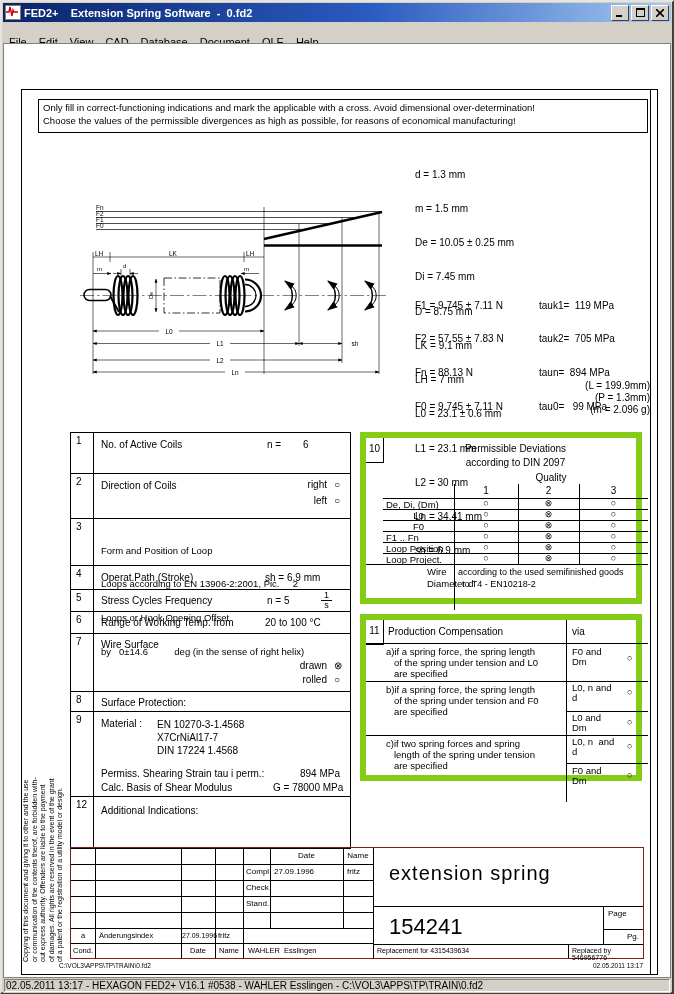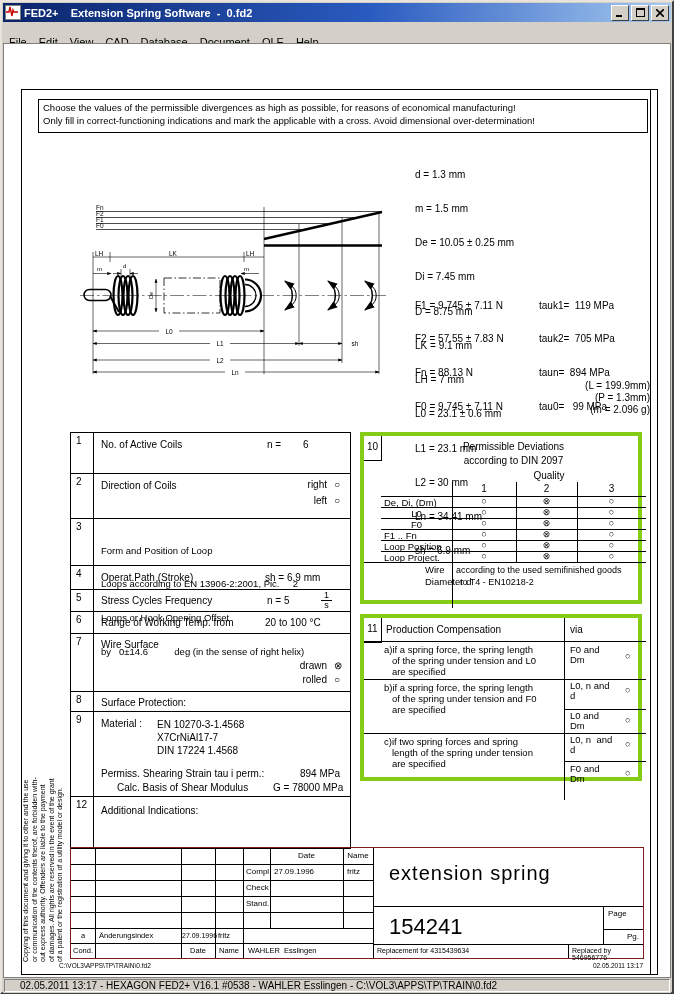--- a/index.html
+++ b/index.html
@@ -43,42 +43,42 @@
   .lrow{position:absolute;left:0;width:279px;border-top:1px solid #000;box-sizing:border-box;}
   .lrow.first{border-top:none;}
   .num{position:absolute;left:5px;top:2px;font-size:10px;}
   .lbl{position:absolute;font-size:10px;}
   .opt{position:absolute;left:210px;width:46px;text-align:right;font-size:10px;}
   .mark{position:absolute;font-size:10px;}
   .frac{position:absolute;text-align:center;font-size:9px;line-height:9px;}
   .frac b{display:block;font-weight:normal;border-bottom:1px solid #000;padding:0 3px;}
 
   
-  .rbox{position:absolute;left:338px;width:282px;border:4px solid #84cc16;box-sizing:border-box;}
+  .rbox{position:absolute;left:338px;width:282px;border:6px solid #84cc16;box-sizing:border-box;}
   .numbox{position:absolute;left:0;top:0;width:17px;height:24px;border-right:1px solid #000;border-bottom:1px solid #000;
           font-size:10px;text-align:center;line-height:22px;}
   .ctr{text-align:center;}
   .qmark{position:absolute;font-size:9px;text-align:center;line-height:11px;}
   .small{font-size:9.5px;}
   .via-circ{position:absolute;font-size:9px;}
 
   
   .tblock{position:absolute;left:48px;top:757px;width:572px;height:110px;border:1px solid #7f1d1d;box-sizing:content-box;}
   .tb-small{font-size:7.5px;}
   .tb8{font-size:8px;}
   .dtitle{position:absolute;left:318px;top:14px;font-size:20px;letter-spacing:1px;}
   .dnum{position:absolute;left:318px;top:66px;font-size:22px;}
 
   .sidenote{position:absolute;left:-114px;top:714px;width:272px;height:44px;transform:rotate(-90deg);
             font-size:7px;line-height:8.6px;white-space:pre;}
   .sheetfoot{position:absolute;font-size:6.5px;}
 
   .statusbar{position:absolute;left:1px;top:977px;width:668px;height:14px;background:#d4d0c8;}
   .statusfield{position:absolute;left:1px;top:0;right:1px;bottom:1px;border:1px solid;border-color:#808080 #fff #fff #808080;
-               font-size:10px;line-height:11px;padding-left:15px;overflow:hidden;white-space:nowrap;}
+               font-size:10px;line-height:11px;padding-left:1px;overflow:hidden;white-space:nowrap;}
   svg text{font-family:"Liberation Sans",sans-serif;}
 </style>
 </head>
 <body>
 
 <div class="window">
 
   <div class="titlebar">
     <span class="app-icon">
       <svg width="12" height="11" viewBox="0 0 12 11">
@@ -116,22 +116,22 @@
     <span>OLE</span>
     <span>Help</span>
   </div>
 
   <div class="doc">
 
     <div class="sheet">
       <div class="vl" style="left:628px;top:0;height:884px;"></div>
 
       <div class="notice">
+        <div>Only fill in correct-functioning indications and mark the applicable with a cross. Avoid dimensional over-determination!</div>
         <div>Choose the values of the permissible divergences as high as possible, for reasons of economical manufacturing!</div>
-        <div>Only fill in correct-functioning indications and mark the applicable with a cross. Avoid dimensional over-determination!</div>
       </div>
 
       <div class="dims pre">
         <div>d = 1.3 mm</div>
         <div>m = 1.5 mm</div>
         <div>De = 10.05 ± 0.25 mm</div>
         <div>Di = 7.45 mm</div>
         <div>D = 8.75 mm</div>
         <div>LK = 9.1 mm</div>
         <div>LH = 7 mm</div>
@@ -302,21 +302,21 @@
         <div class="lrow" style="top:278px;height:85px;">
           <span class="num">9</span>
           <span class="lbl" style="left:30px;top:6px;">Material :</span>
           <div class="lbl" style="left:86px;top:6px;line-height:13px;">
             <div>EN 10270-3-1.4568</div>
             <div>X7CrNiAl17-7</div>
             <div>DIN 17224 1.4568</div>
           </div>
           <span class="lbl" style="left:30px;top:56px;">Permiss. Shearing Strain tau i perm.:</span>
           <span class="lbl" style="left:229px;top:56px;">894 MPa</span>
-          <span class="lbl" style="left:46px;top:70px;">Calc. Basis of Shear Modulus</span>
+          <span class="lbl" style="left:30px;top:70px;">Calc. Basis of Shear Modulus</span>
           <span class="lbl" style="left:202px;top:70px;">G = 78000 MPa</span>
         </div>
 
         <div class="lrow" style="top:363px;height:52px;">
           <span class="num">12</span>
           <span class="lbl" style="left:30px;top:8px;">Additional Indications:</span>
         </div>
       </div>
 
       <div class="rbox" style="top:342px;height:172px;">

